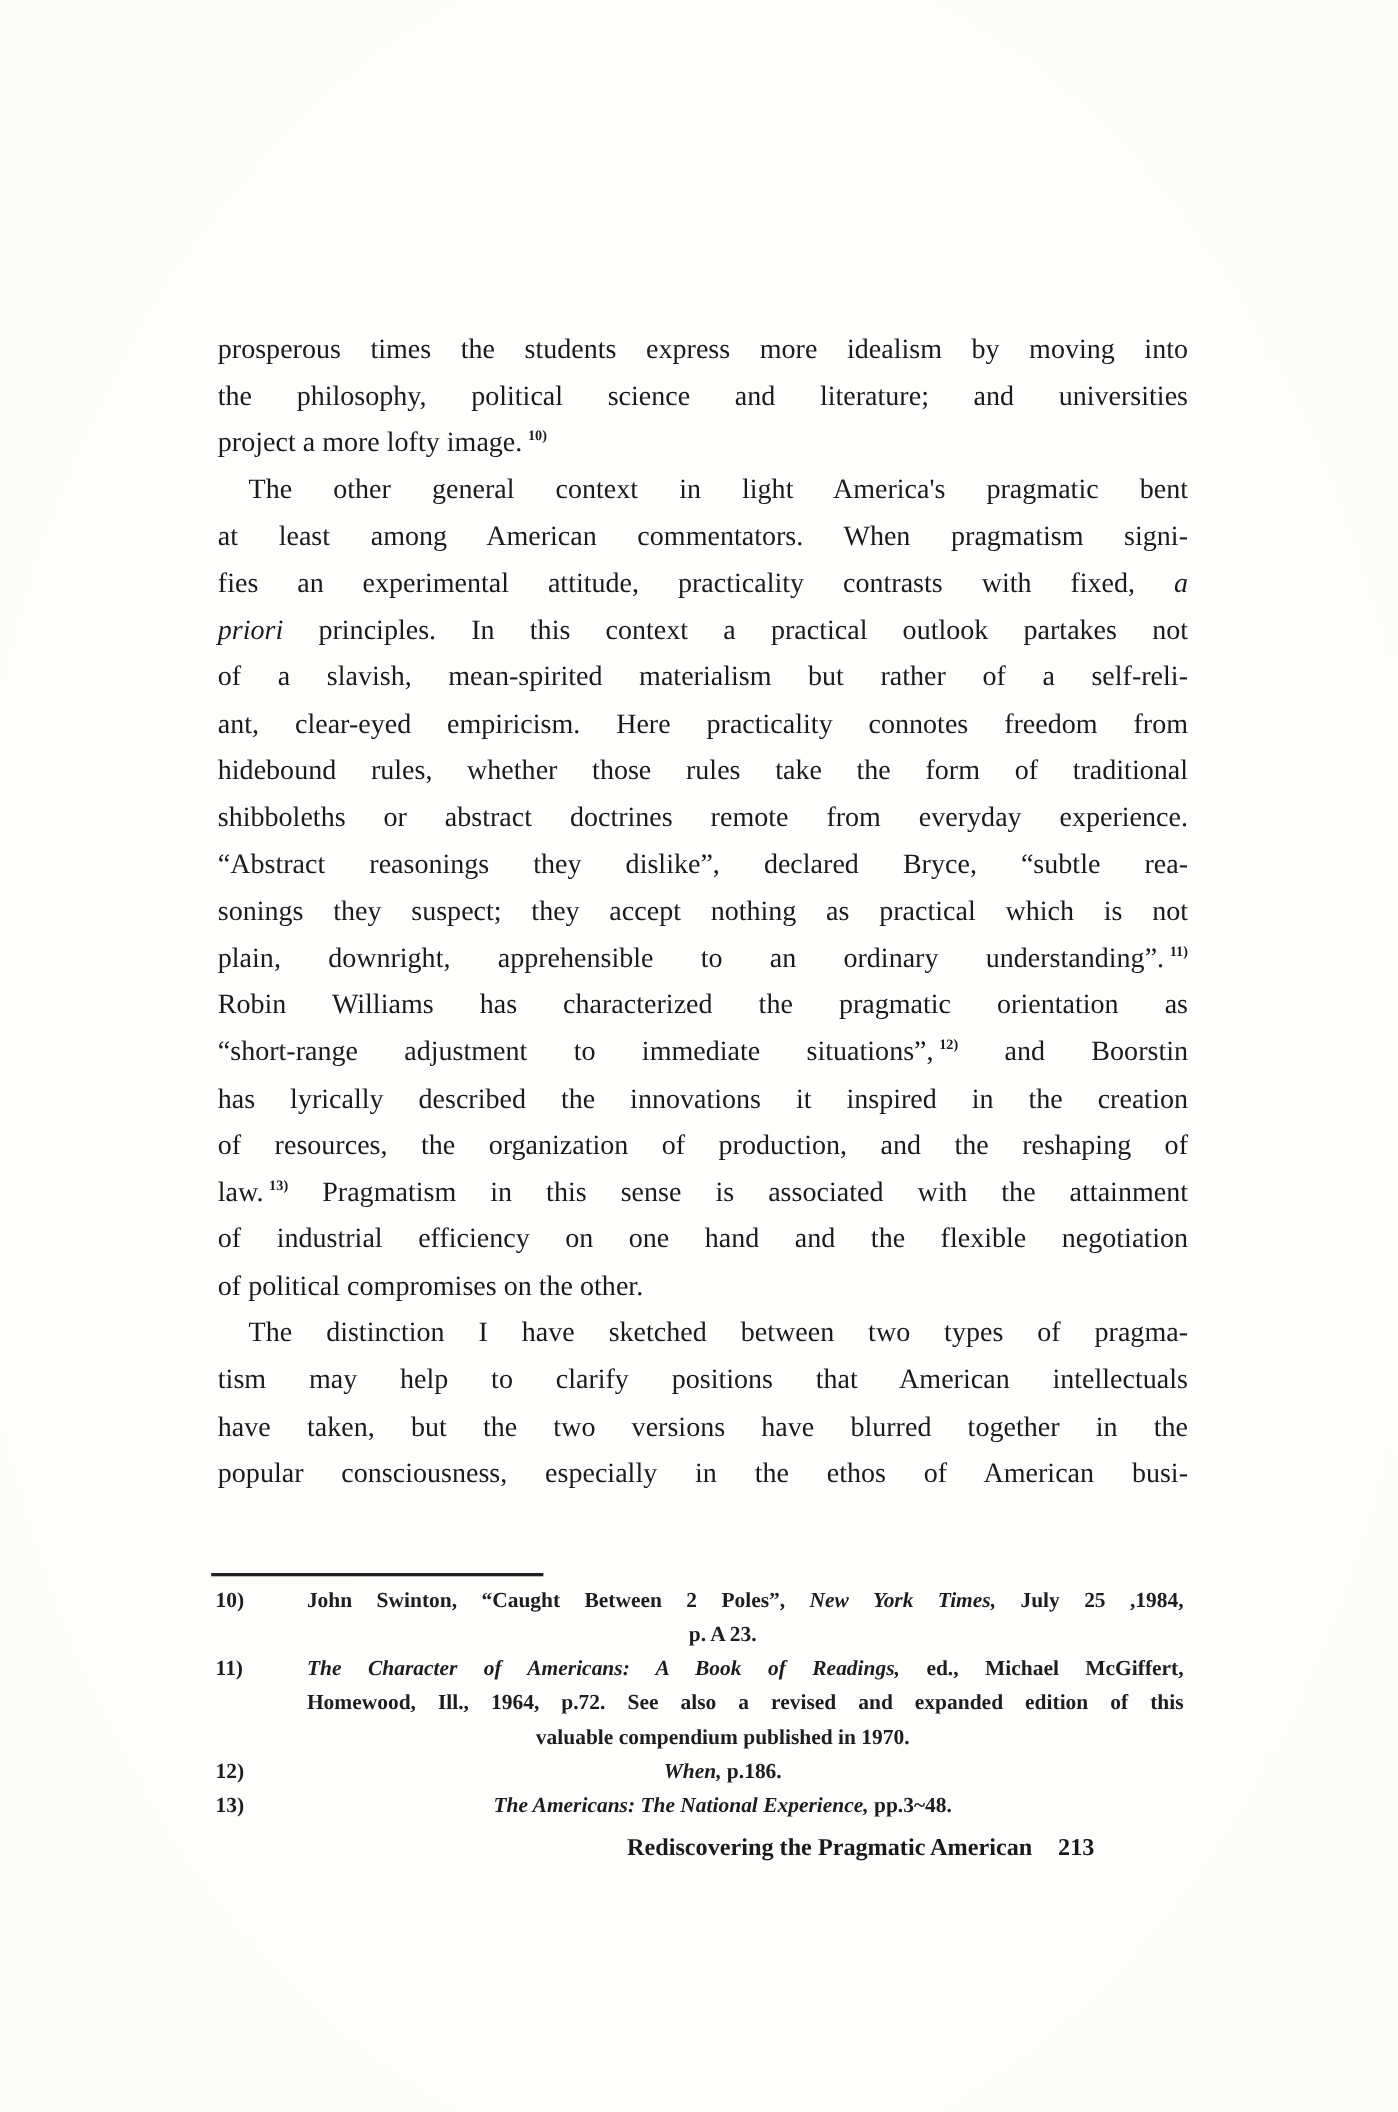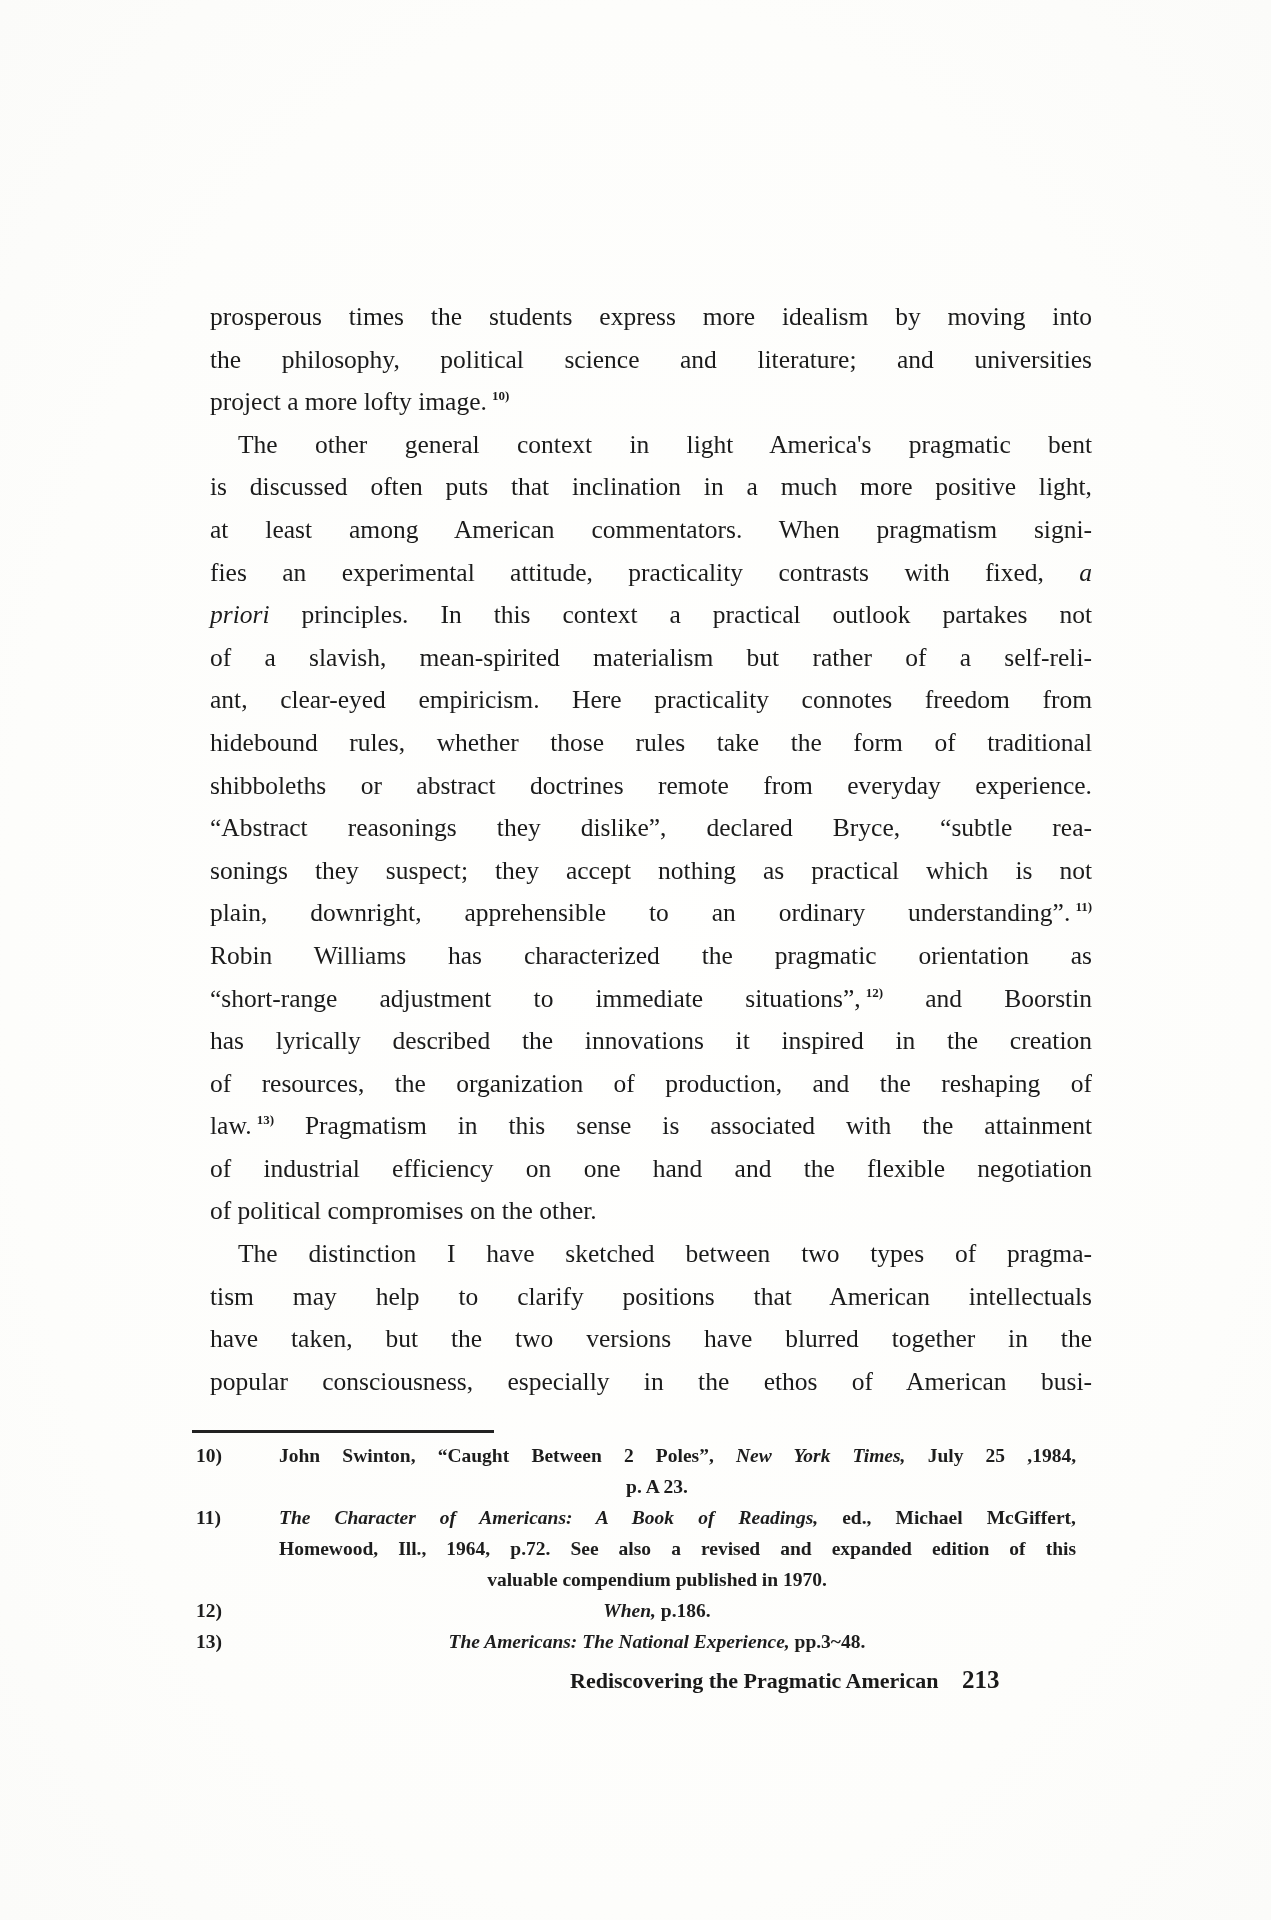--- a/index.html
+++ b/index.html
@@ -7,21 +7,21 @@
     width: 1271px; height: 1920px;
     background: #fdfdfc;
     position: relative; overflow: hidden;
     color: #1a1a1a;
   }
   .page {
     position: absolute; left: 0; top: 0; width: 1271px; height: 1920px;
     background: radial-gradient(ellipse at 50% 50%, #fffffe 0%, #fdfdfb 70%, #fbfbf9 100%);
   }
   .body-text {
-    position: absolute; left: 210px; top: 296px; width: 882px;
+    position: absolute; left: 198px; top: 296px; width: 882px;
     font-family: "Liberation Serif", "DejaVu Serif", serif;
     font-size: 25.5px; line-height: 42.6px;
     color: #1b1b1b;
   }
   .line {
     display: block; height: 42.6px; white-space: nowrap;
     text-align: justify; text-align-last: justify;
   }
   .line.last { text-align-last: left; }
   .line.indent { padding-left: 28px; }
@@ -43,33 +43,32 @@
   .fn-num { position: absolute; left: 0; top: 0; }
   .fn-line { display: block; white-space: nowrap; text-align: center; }
   .fn-line.just { text-align: justify; text-align-last: justify; margin-left: 41px; }
   i { font-style: italic; }
   .footer {
     position: absolute; left: 570px; top: 1666px; width: 520px;
     font-family: "Liberation Serif", "DejaVu Serif", serif;
     font-size: 22px; font-weight: bold; color: #1a1a1a;
     white-space: nowrap;
   }
-  .footer .page-num { margin-left: 18px; font-size: 25px; text-align: right; }
+  .footer .page-num { margin-left: 18px; font-size: 22px; text-align: right; }
 </style>
 </head>
 <body>
 
 <div class="page">
 
   <div class="body-text" id="body-text">
       <span class="line">prosperous times the students express more idealism by moving into</span>
       <span class="line">the philosophy, political science and literature; and universities</span>
       <span class="line last">project a more lofty image. <sup class="fn">10)</sup></span>
       <span class="line indent">The other general context in light America's pragmatic bent</span>
-      <span class="line">is discussed often puts that inclination in a much more positive light,</span>
       <span class="line">at least among American commentators. When pragmatism signi-</span>
       <span class="line">fies an experimental attitude, practicality contrasts with fixed, <i>a</i></span>
       <span class="line"><i>priori</i> principles. In this context a practical outlook partakes not</span>
       <span class="line">of a slavish, mean-spirited materialism but rather of a self-reli-</span>
       <span class="line">ant, clear-eyed empiricism. Here practicality connotes freedom from</span>
       <span class="line">hidebound rules, whether those rules take the form of traditional</span>
       <span class="line">shibboleths or abstract doctrines remote from everyday experience.</span>
       <span class="line">“Abstract reasonings they dislike”, declared Bryce, “subtle rea-</span>
       <span class="line">sonings they suspect; they accept nothing as practical which is not</span>
       <span class="line">plain, downright, apprehensible to an ordinary understanding”. <sup class="fn">11)</sup></span>

